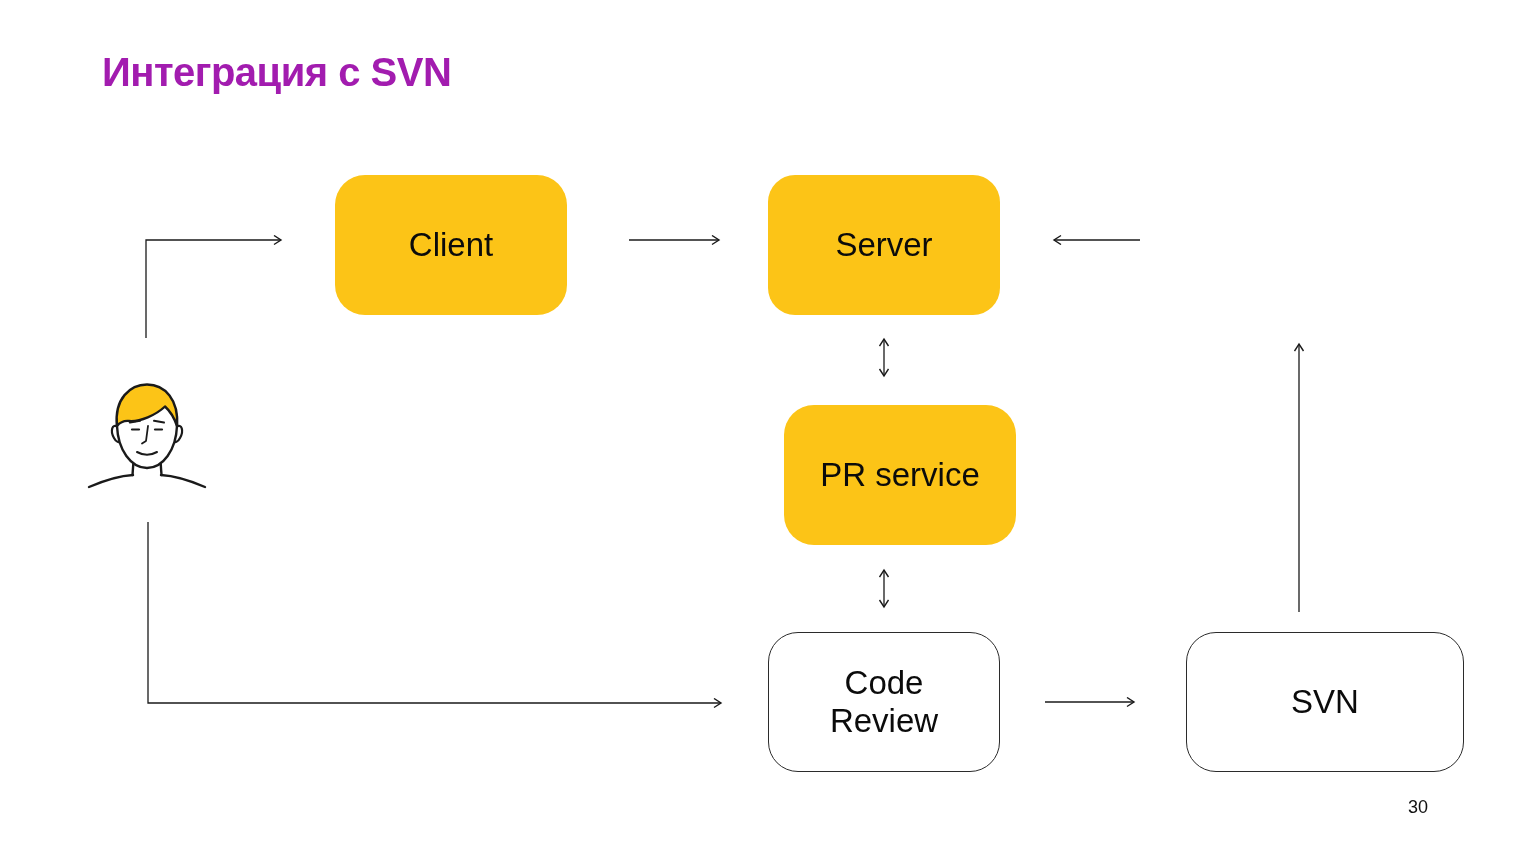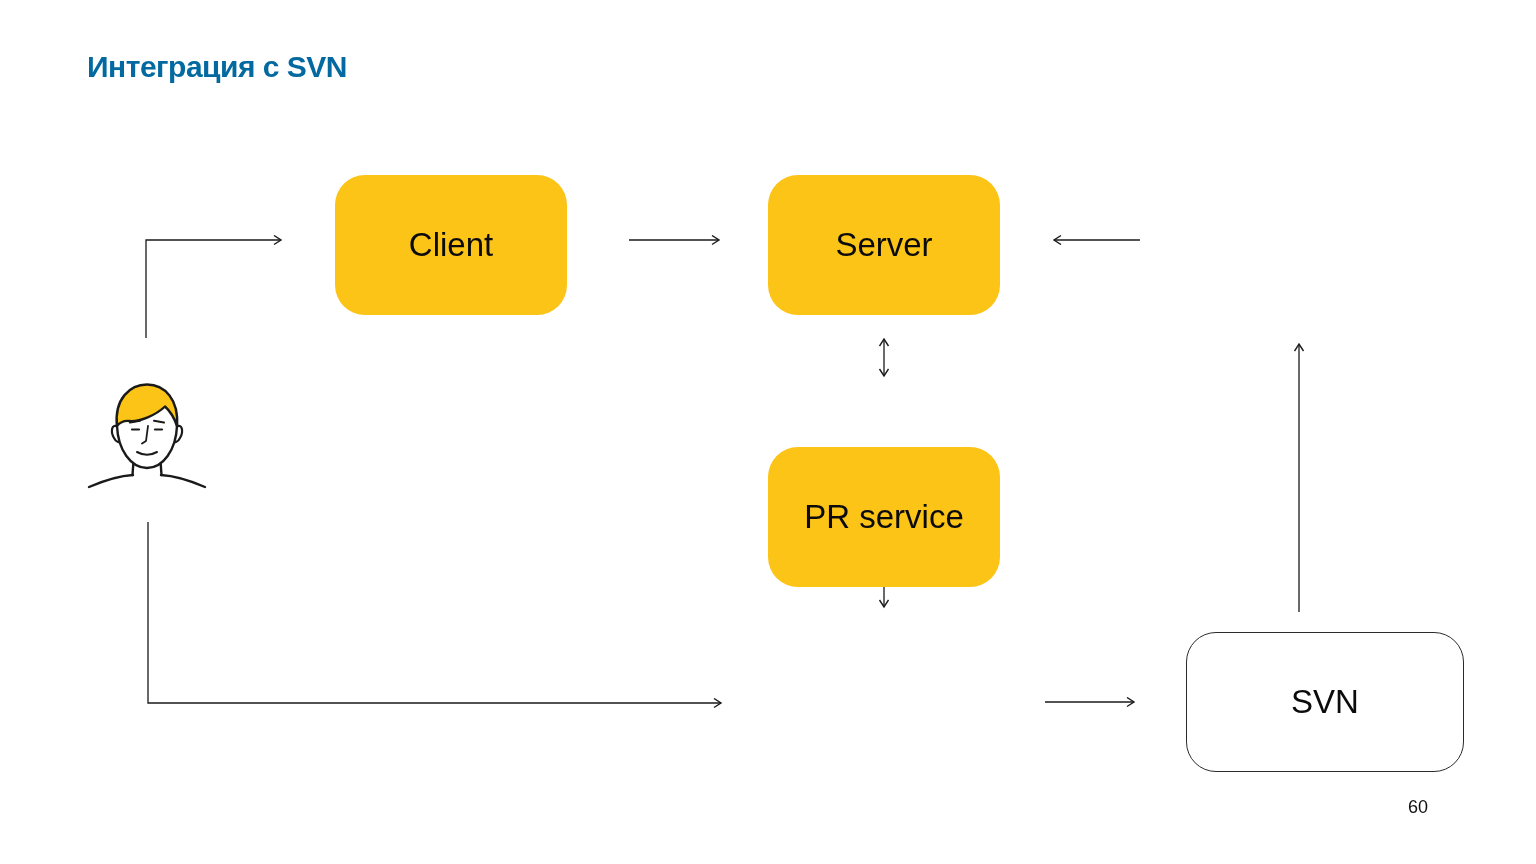--- a/index.html
+++ b/index.html
@@ -9,25 +9,25 @@
   }
   .slide {
     position: relative;
     width: 1536px;
     height: 864px;
     background: #ffffff;
     overflow: hidden;
   }
   .slide-title {
     position: absolute;
-    left: 87px;
+    left: 102px;
     top: 50px;
-    font-size: 30px;
+    font-size: 40px;
     font-weight: bold;
-    color: #0369a1;
+    color: #a21caf;
     letter-spacing: -0.5px;
     margin: 0;
   }
   .node {
     position: absolute;
     width: 232px;
     height: 140px;
     border-radius: 30px;
     display: flex;
     align-items: center;
@@ -40,23 +40,23 @@
   }
   .node--yellow {
     background: #FCC417;
     border: none;
   }
   .node--white {
     background: #ffffff;
     border: 1.3px solid #2b2b2b;
   }
   .node--client    { left: 335px;  top: 175px; }
-  .node--server    { left: 768px;  top: 175px; }
+  .node--server    { left: 768px;  top: 175px; border-radius: 27px; }
   .node--converter { left: 1184px; top: 175px; }
-  .node--pr        { left: 768px;  top: 405px; margin-top: 42px; }
+  .node--pr        { left: 784px;  top: 405px; }
   .node--review    { left: 768px;  top: 632px; }
   .node--svn       { left: 1186px; top: 632px; width: 278px; }
   .node-label { display: inline-block; }
   .node-label--wrap { max-width: 135px; }
   .arrows-layer, .person-layer {
     position: absolute;
     left: 0; top: 0;
     pointer-events: none;
   }
   .page-number {
@@ -130,20 +130,23 @@
 
   <div class="node node--yellow node--server">
     <span class="node-label">Server</span>
   </div>
 
 
   <div class="node node--yellow node--pr">
     <span class="node-label">PR service</span>
   </div>
 
+  <div class="node node--white node--review">
+    <span class="node-label node-label--wrap">Code Review</span>
+  </div>
 
   <div class="node node--white node--svn">
     <span class="node-label">SVN</span>
   </div>
 
-  <div class="page-number">60</div>
+  <div class="page-number">30</div>
 
 </div>
 
 </body></html>

